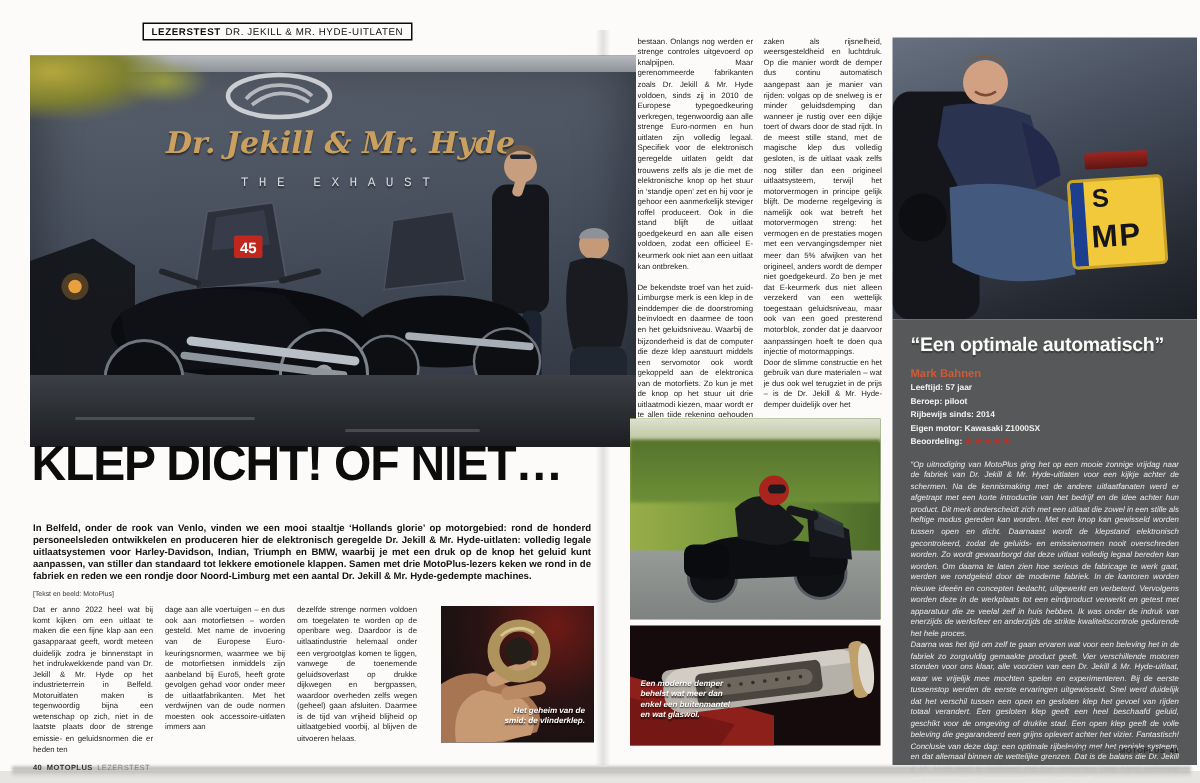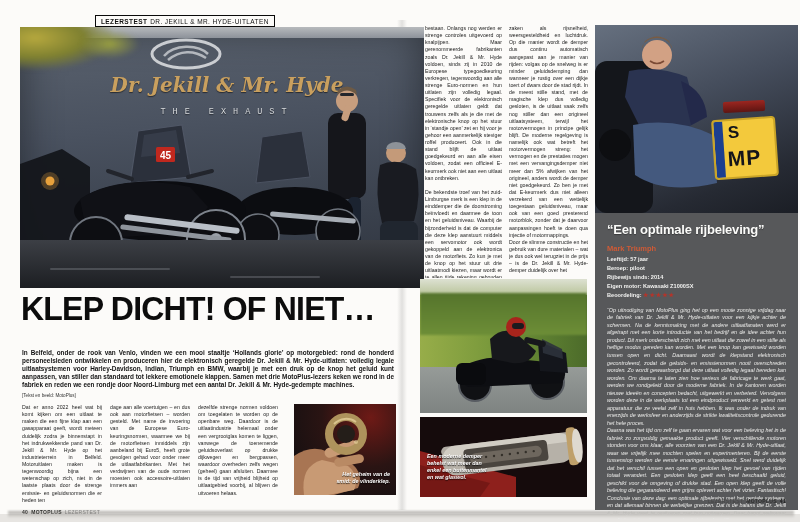--- a/index.html
+++ b/index.html
@@ -24,21 +24,21 @@
   }
   
   .kicker {
     position:absolute; left:95px; top:15px;
     border:1px solid #0a0a0a; padding:2px 5px 1px 5px;
     font-size:6.5px; letter-spacing:.4px; color:#111; white-space:nowrap;
   }
   .kicker b { font-weight:bold; margin-right:3px; }
   
   .hero {
-    position:absolute; left:20px; top:27px; width:404px; height:261px;
+    position:absolute; left:20px; top:37px; width:404px; height:261px;
     background:linear-gradient(175deg,#5a626e 0%,#4a5260 38%,#3a414d 72%,#2e333d 100%);
     overflow:hidden; box-shadow:inset 0 0 40px rgba(0,0,0,.45);
   }
   .hero .sky { position:absolute; left:0; top:0; width:100%; height:11px;
     background:linear-gradient(180deg,#b7babd,#8d929a); }
   .hero .foliage1 { position:absolute; left:-18px; top:-10px; width:110px; height:52px;
     background:radial-gradient(ellipse at 30% 40%, #b6a83e 0%, #7e8030 45%, rgba(70,80,40,0) 75%);
     filter:blur(2px); }
   .hero .foliage2 { position:absolute; left:60px; top:2px; width:60px; height:30px;
     background:radial-gradient(ellipse, #9aa040 0%, rgba(90,100,40,0) 70%); filter:blur(2px); }
@@ -296,22 +296,22 @@
     </svg>
     <div class="taillight"></div>
     <div class="plate">
       <div class="eu"></div>
       <div class="l1">S</div>
       <div class="l2">MP</div>
     </div>
   </div>
 
   <div class="panel">
-    <div class="quote">“Een optimale rijbeleving”</div>
-    <div class="name">Mark Triumph</div>
+    <div class="quote">“Een optimale automatisch”</div>
+    <div class="name">Mark Bahnen</div>
     <div class="stat"><span>Leeftijd:</span> <span class="v">57 jaar</span></div>
     <div class="stat"><span>Beroep:</span> <span class="v">piloot</span></div>
     <div class="stat"><span>Rijbewijs sinds:</span> <span class="v">2014</span></div>
     <div class="stat"><span>Eigen motor:</span> <span class="v">Kawasaki Z1000SX</span></div>
     <div class="rating"><span>Beoordeling:</span> <span class="stars">★★★★★</span></div>
     <div class="testimonial">“Op uitnodiging van MotoPlus ging het op een mooie zonnige vrijdag naar de fabriek van Dr. Jekill &amp; Mr. Hyde-uitlaten voor een kijkje achter de schermen. Na de kennismaking met de andere uitlaatfanaten werd er afgetrapt met een korte introductie van het bedrijf en de idee achter hun product. Dit merk onderscheidt zich met een uitlaat die zowel in een stille als heftige modus gereden kan worden. Met een knop kan gewisseld worden tussen open en dicht. Daarnaast wordt de klepstand elektronisch gecontroleerd, zodat de geluids- en emissienormen nooit overschreden worden. Zo wordt gewaarborgd dat deze uitlaat volledig legaal bereden kan worden. Om daarna te laten zien hoe serieus de fabricage te werk gaat, werden we rondgeleid door de moderne fabriek. In de kantoren worden nieuwe ideeën en concepten bedacht, uitgewerkt en verbeterd. Vervolgens worden deze in de werkplaats tot een eindproduct verwerkt en getest met apparatuur die ze veelal zelf in huis hebben. Ik was onder de indruk van enerzijds de werksfeer en anderzijds de strikte kwaliteitscontrole gedurende het hele proces.
 Daarna was het tijd om zelf te gaan ervaren wat voor een beleving het in de fabriek zo zorgvuldig gemaakte product geeft. Vier verschillende motoren stonden voor ons klaar, alle voorzien van een Dr. Jekill &amp; Mr. Hyde-uitlaat, waar we vrijelijk mee mochten spelen en experimenteren. Bij de eerste tussenstop werden de eerste ervaringen uitgewisseld. Snel werd duidelijk dat het verschil tussen een open en gesloten klep het gevoel van rijden totaal verandert. Een gesloten klep geeft een heel beschaafd geluid, geschikt voor de omgeving of drukke stad. Een open klep geeft de volle beleving die gegarandeerd een grijns oplevert achter het vizier. Fantastisch! Conclusie van deze dag: een optimale rijbeleving met het geniale systeem, en dat allemaal binnen de wettelijke grenzen. Dat is de balans die Dr. Jekill &amp; Mr. Hyde weet te realiseren met hun ontwerpen. Daar hangt weliswaar een flink prijskaartje aan, maar dan heb je ook wat!”</div>
     <div class="footer footer-right">
       <span class="sec">LEZERSTEST</span><span class="brand">MOTOPLUS</span><span class="pg">41</span>
     </div>

